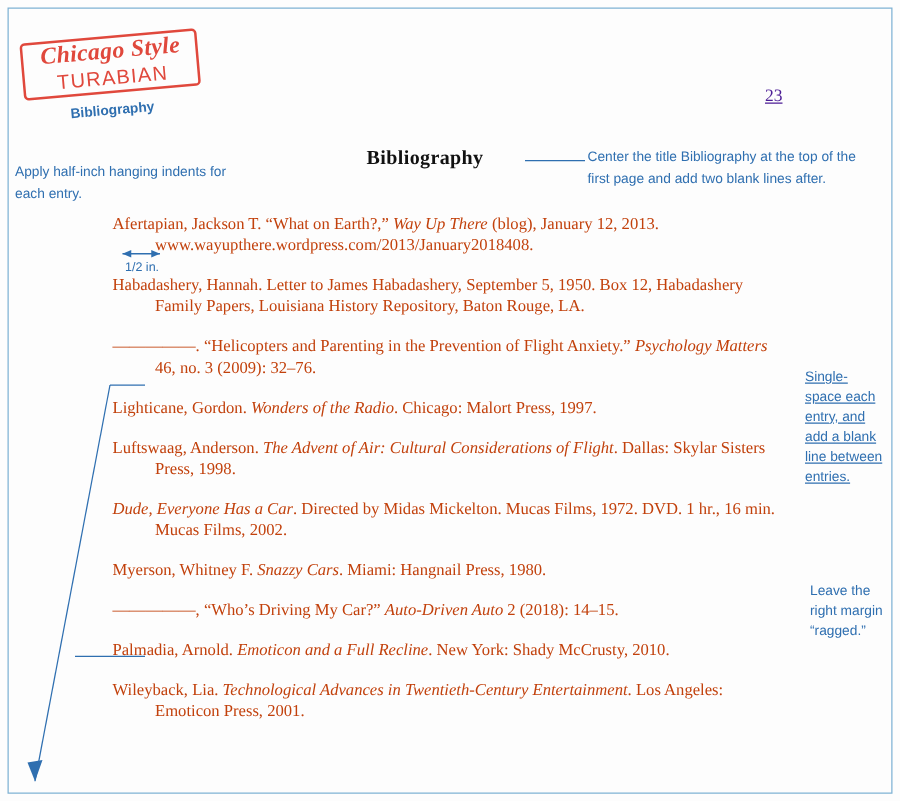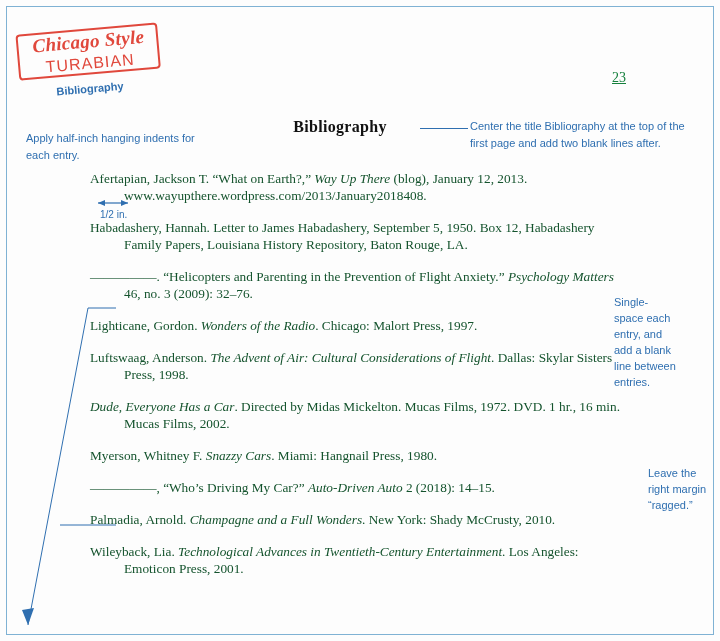--- a/index.html
+++ b/index.html
@@ -82,21 +82,21 @@
     font-weight: bold;
     color: #2f6fb0;
   }
 
   
   .page-number {
     position: absolute;
     right: 94px;
     top: 70px;
     font-size: 14px;
-    color: #15803d;
+    color: #4c1d95;
     text-decoration: underline;
   }
 
   
   .doc-heading {
     position: absolute;
     left: 0;
     top: 118px;
     width: 720px;
     text-align: center;
@@ -110,40 +110,41 @@
 
   
   .anno {
     position: absolute;
     font-family: "Liberation Sans", sans-serif;
     font-size: 11px;
     color: #2f6fb0;
     line-height: 1.5;
   }
   .anno-left {
-    left: 26px;
+    left: 12px;
     top: 130px;
     width: 190px;
   }
   .anno-right-top {
     left: 470px;
     top: 118px;
     width: 232px;
   }
   .anno-half-in {
     left: 100px;
     top: 207px;
     font-size: 10px;
     color: #2f6fb0;
   }
   .anno-side {
-    left: 614px;
+    left: 644px;
     top: 295px;
     width: 62px;
     line-height: 1.45;
+    text-decoration: underline;
   }
   .anno-side2 {
     left: 648px;
     top: 466px;
     width: 62px;
     line-height: 1.45;
   }
 
   
   .rule-line {
@@ -152,21 +153,21 @@
     height: 1px;
   }
 
   
   .entries {
     position: absolute;
     left: 90px;
     top: 170px;
     width: 540px;
     font-size: 13.3px;
-    color: #14532d;
+    color: #c2410c;
     line-height: 1.28;
     font-family: Liberation Serif, serif;
   }
   .entry {
     padding-left: 34px;
     text-indent: -34px;
     margin-bottom: 15px;
   }
   i { font-style: italic; }
 
@@ -223,17 +224,17 @@
 
   <div class="entries" id="entry-list">
       <div class="entry"><span>Afertapian, Jackson T. “What on Earth?,” </span><i>Way Up There</i><span> (blog), January 12, 2013. www.wayupthere.wordpress.com/2013/January2018408.</span></div>
       <div class="entry"><span>Habadashery, Hannah. Letter to James Habadashery, September 5, 1950. Box 12, Habadashery Family Papers, Louisiana History Repository, Baton Rouge, LA.</span></div>
       <div class="entry"><span>—————. “Helicopters and Parenting in the Prevention of Flight Anxiety.” </span><i>Psychology Matters</i><span> 46, no. 3 (2009): 32–76.</span></div>
       <div class="entry"><span>Lighticane, Gordon. </span><i>Wonders of the Radio</i><span>. Chicago: Malort Press, 1997.</span></div>
       <div class="entry"><span>Luftswaag, Anderson. </span><i>The Advent of Air: Cultural Considerations of Flight</i><span>. Dallas: Skylar Sisters Press, 1998.</span></div>
       <div class="entry"><i>Dude, Everyone Has a Car</i><span>. Directed by Midas Mickelton. Mucas Films, 1972. DVD. 1 hr., 16 min. Mucas Films, 2002.</span></div>
       <div class="entry"><span>Myerson, Whitney F. </span><i>Snazzy Cars</i><span>. Miami: Hangnail Press, 1980.</span></div>
       <div class="entry"><span>—————, “Who’s Driving My Car?” </span><i>Auto-Driven Auto</i><span> 2 (2018): 14–15.</span></div>
-      <div class="entry"><span>Palmadia, Arnold. </span><i>Champagne and a Full Wonders</i><span>. New York: Shady McCrusty, 2010.</span></div>
+      <div class="entry"><span>Palmadia, Arnold. </span><i>Emoticon and a Full Recline</i><span>. New York: Shady McCrusty, 2010.</span></div>
       <div class="entry"><span>Wileyback, Lia. </span><i>Technological Advances in Twentieth-Century Entertainment</i><span>. Los Angeles: Emoticon Press, 2001.</span></div>
     </div>
 
 </div>
 
 </body></html>

